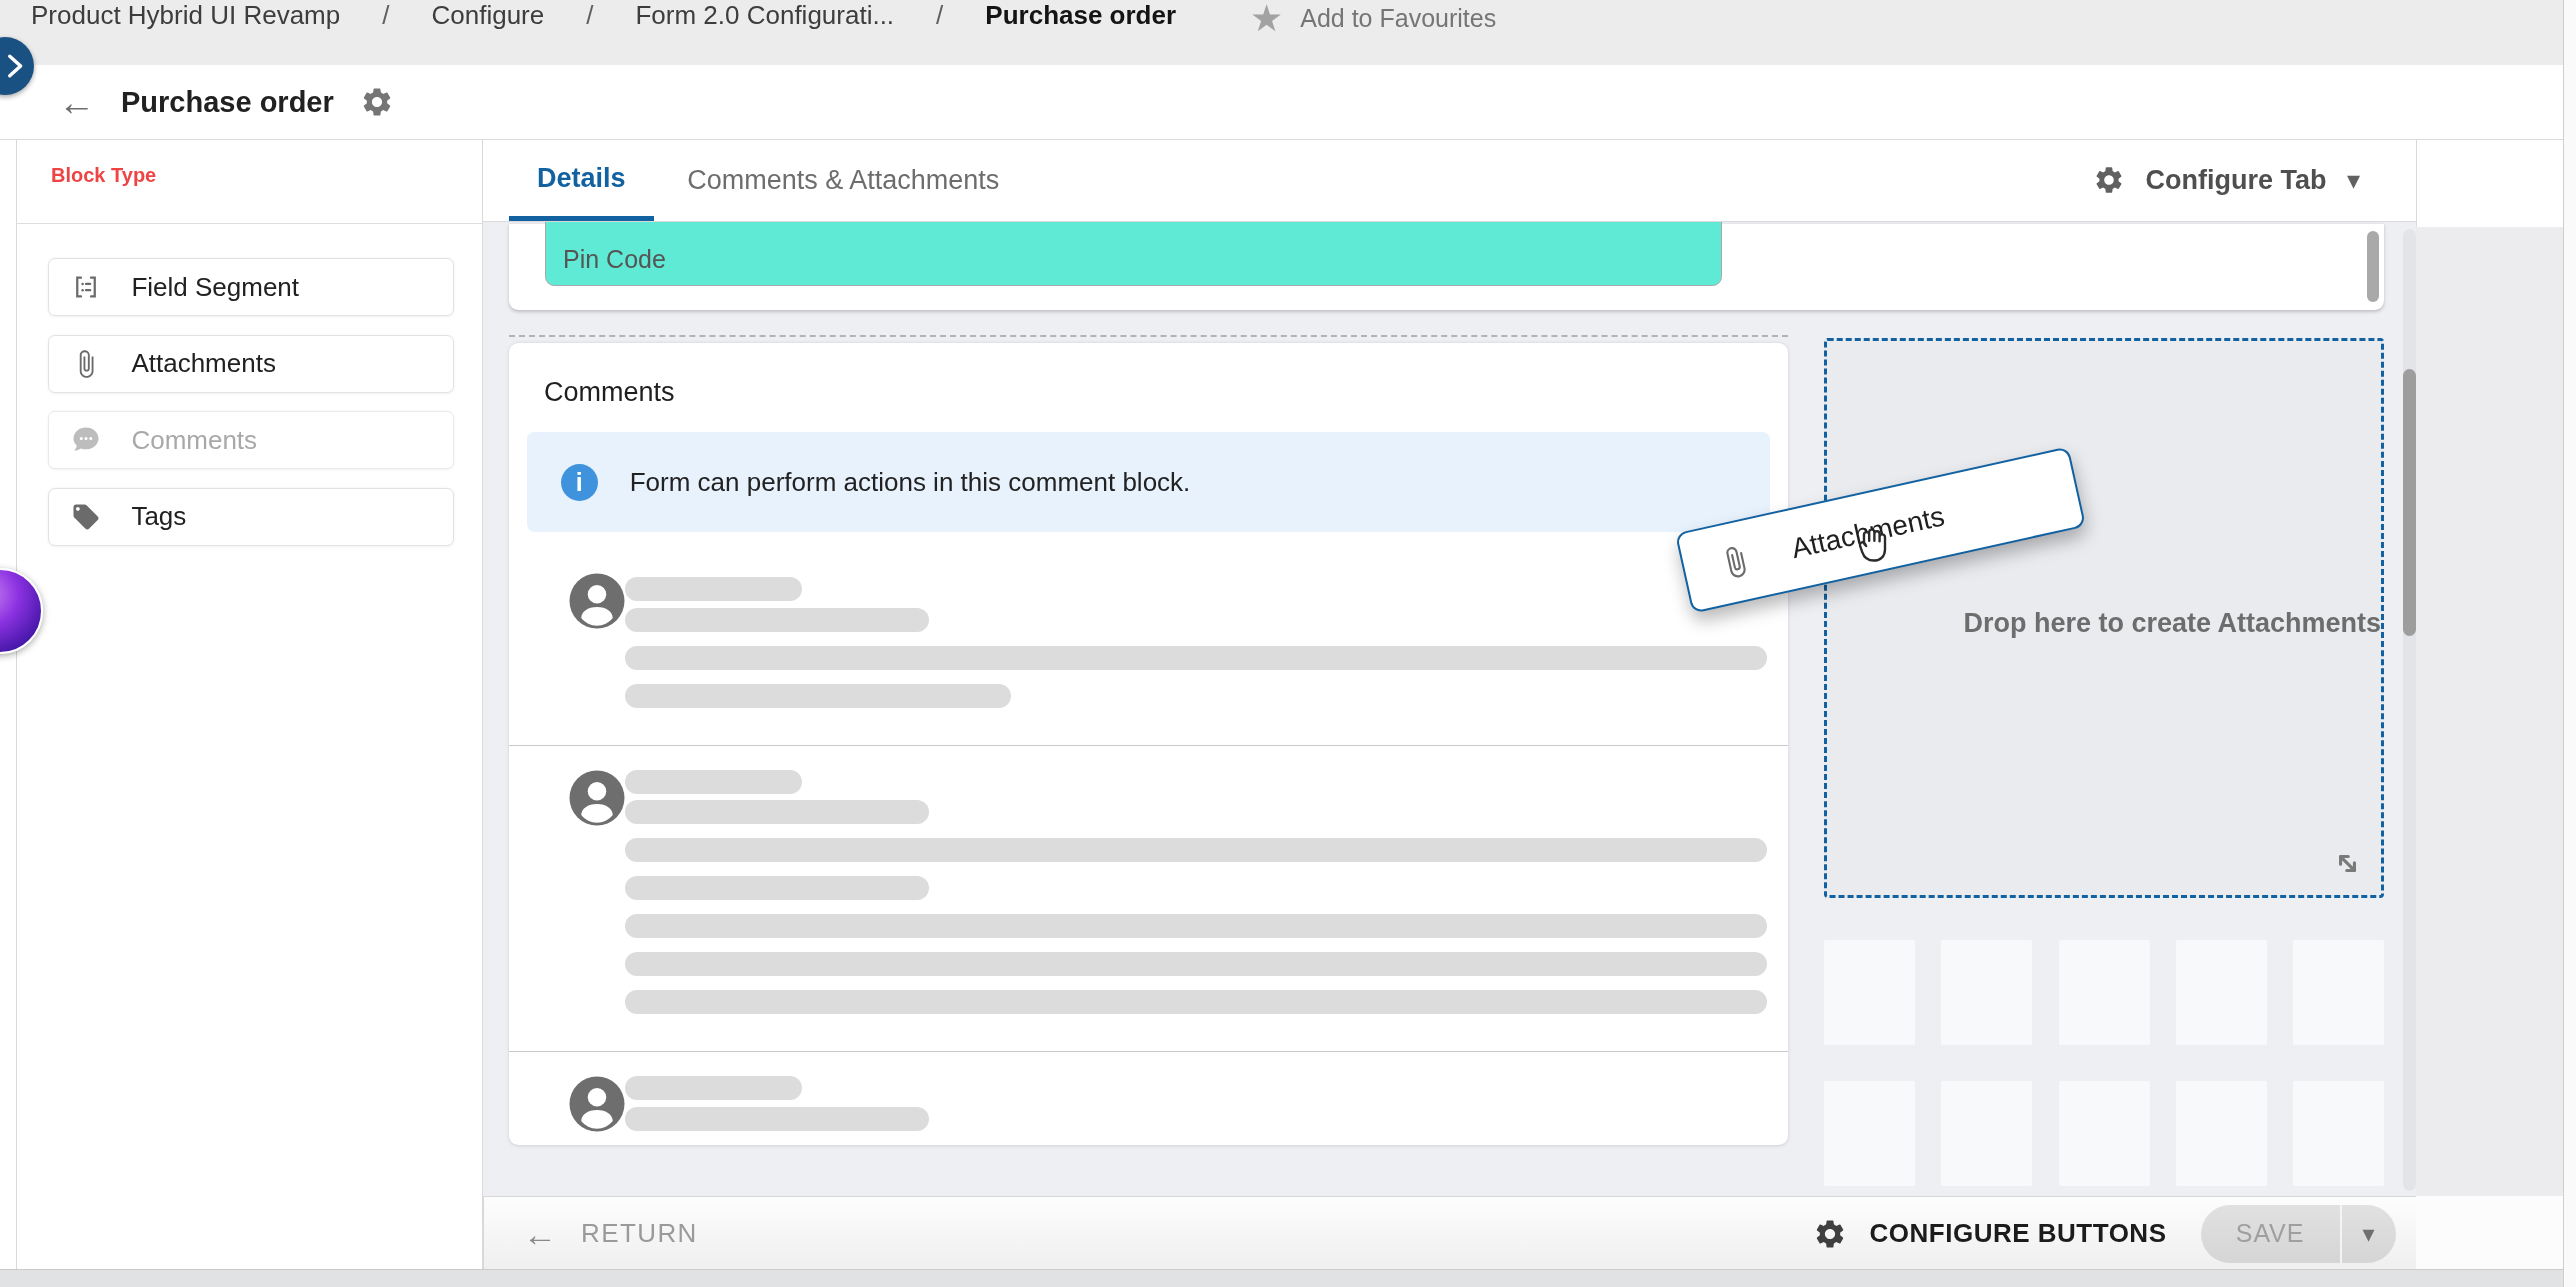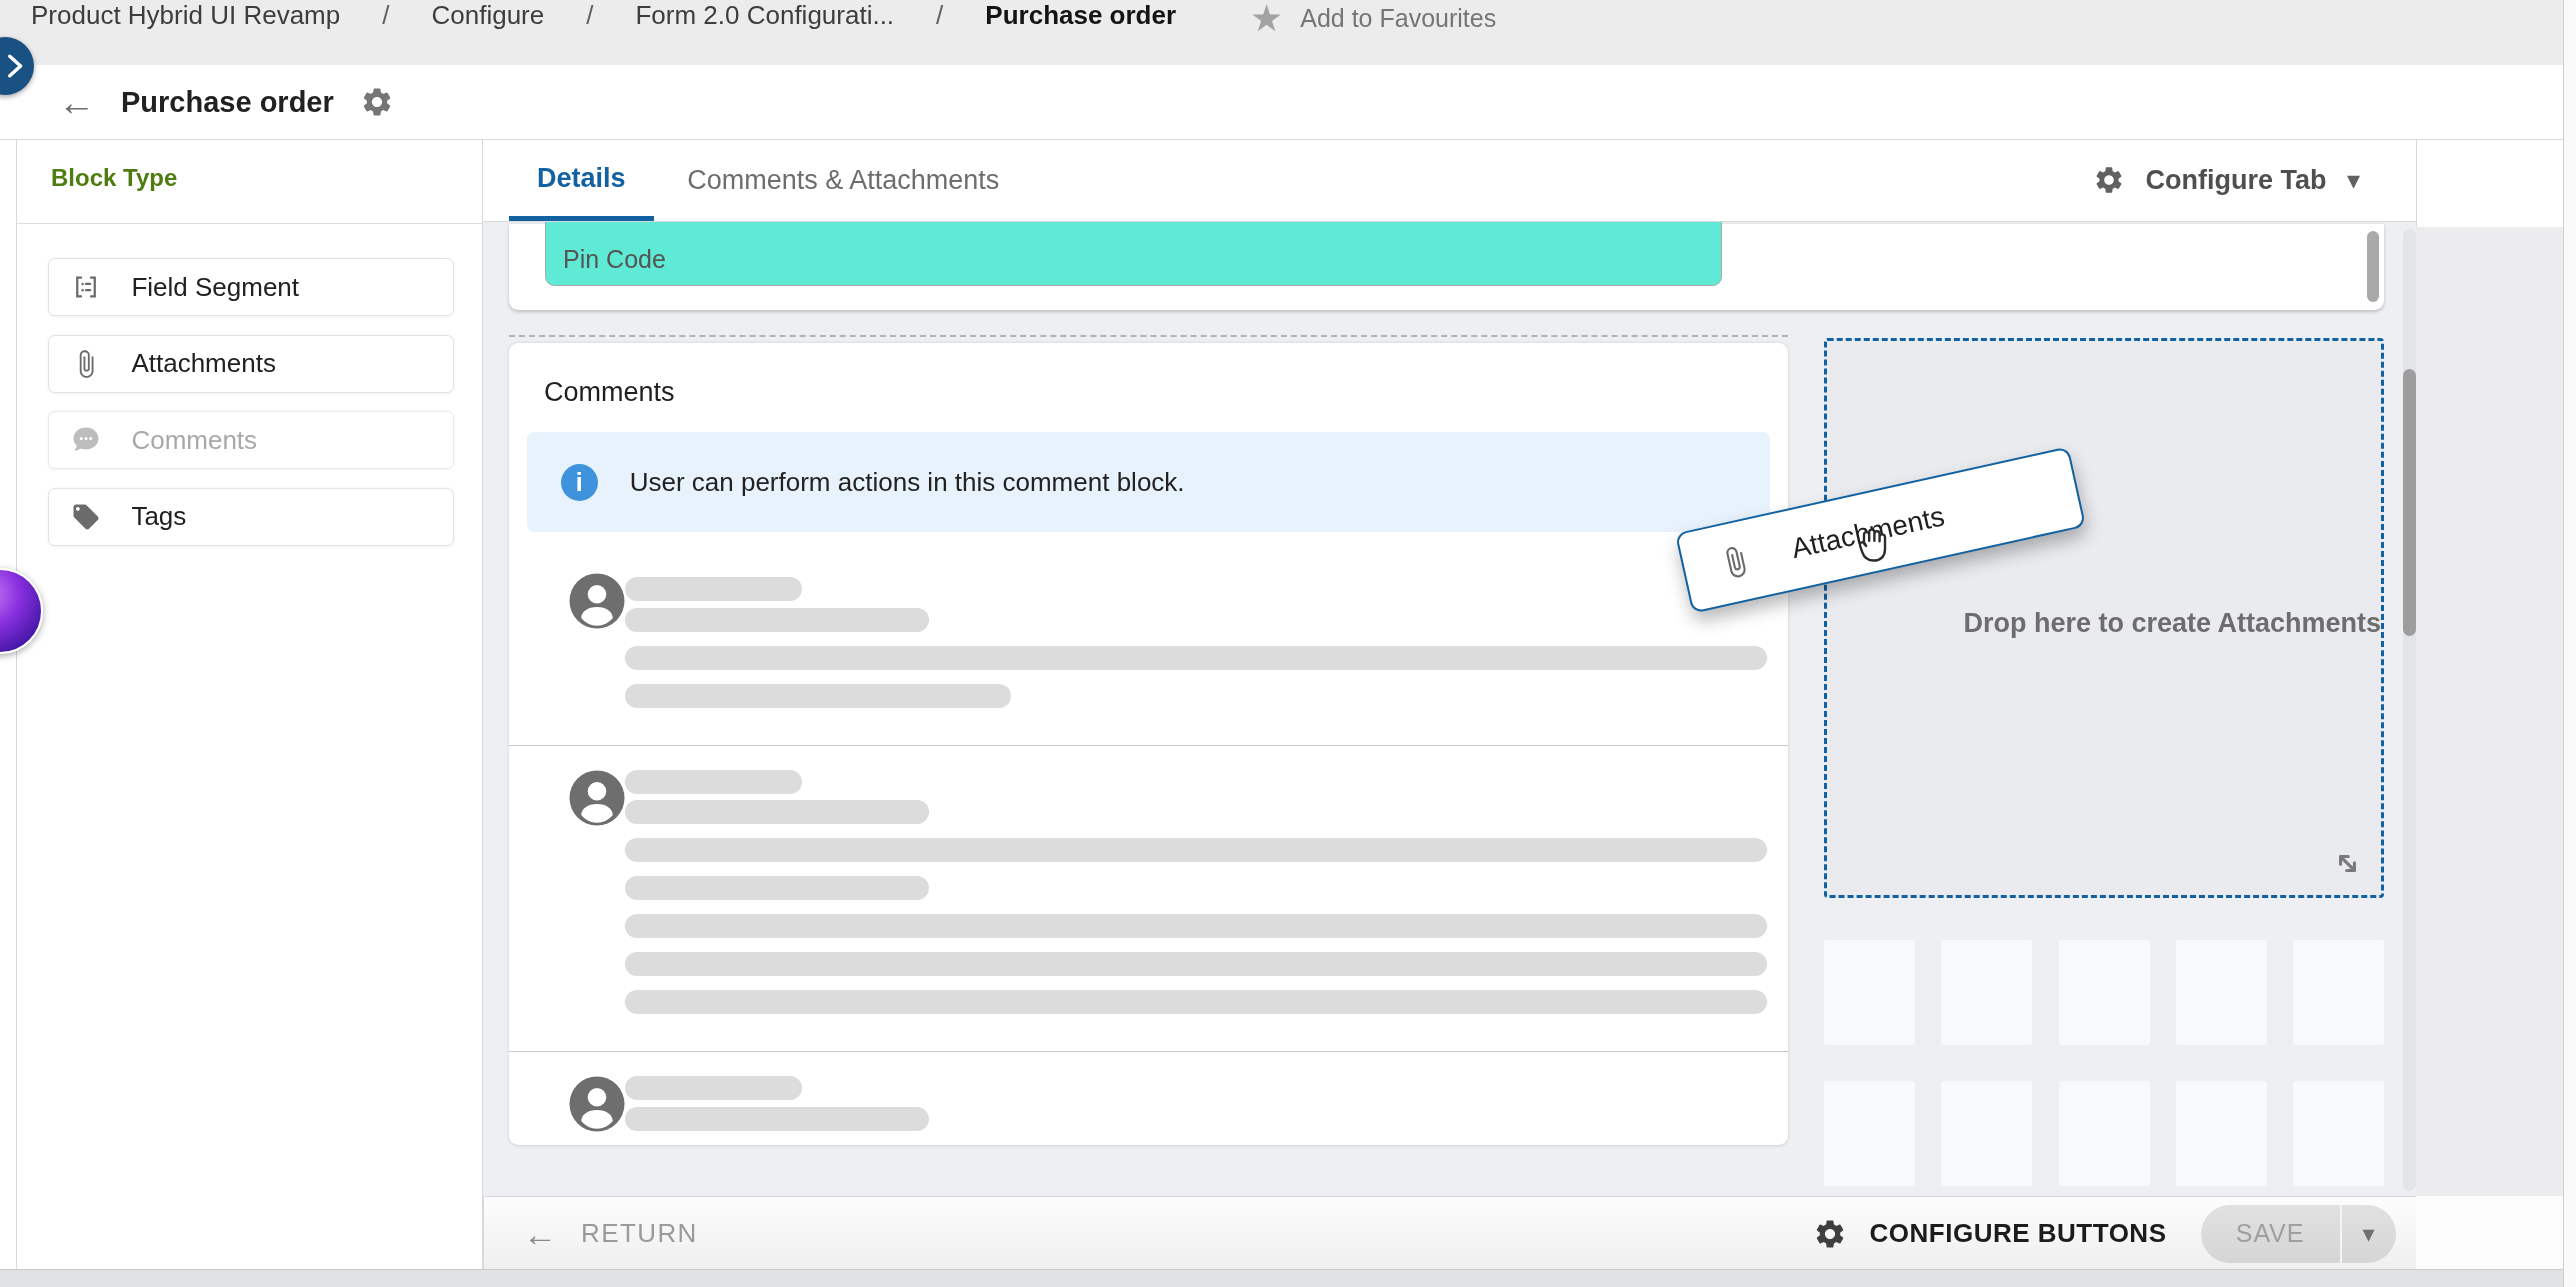--- a/index.html
+++ b/index.html
@@ -39,21 +39,21 @@
   .chevron-bubble { position:absolute; left:-24px; top:37px; width:58px; height:58px; border-radius:50%;
     background:#1a5183; z-index:60; box-shadow:0 1.9px 5.6px rgba(0,0,0,.35); }
   .chevron-bubble svg { position:absolute; right:7.5px; top:16px; width:22.4px; height:26px; }
   .ava-sphere { position:absolute; left:-43px; top:568px; width:86px; height:86px; border-radius:50%; z-index:50;
     background:radial-gradient(circle at 35% 30%, #c77ff2 0%, #8b31e0 40%, #4517a8 78%, #2b0f66 100%);
     border:2.8px solid #fff; box-shadow:0 1.9px 7.5px rgba(0,0,0,.35); }
 
   
   .sidebar { position:absolute; left:16px; top:140px; width:467px; height:1130px; background:#fff;
     border-left:1.9px solid #d9d9d9; border-right:1.9px solid #d9d9d9; }
-  .sidebar-header { height:84px; padding:24px 0 0 34px; font-size:24px; font-weight:bold; color:#4d7c0f;
+  .sidebar-header { height:84px; padding:24px 0 0 34px; font-size:20px; font-weight:bold; color:#ef4444;
     border-bottom:1.9px solid #dedede; }
   .block-list { padding:34px 28px 0 31px; display:flex; flex-direction:column; gap:18.6px; }
   .block-item { height:58px; border:1.9px solid #e2e2e2; border-radius:7px; background:#fff;
     display:flex; align-items:center; padding-left:22.4px; gap:30px; box-shadow:0 0.9px 2.8px rgba(0,0,0,.06); }
   .block-item .bicon { width:30px; height:30px; flex:0 0 30px; }
   .block-item .blabel { font-size:26px; color:#212121; }
   .block-item.disabled { border-color:#eaeaea; }
   .block-item.disabled .blabel { color:#a8a8a8; }
 
   
@@ -246,21 +246,21 @@
         <input class="pin-input" readonly="" placeholder="Pin Code" style="">
         <div class="card1-thumb"></div>
       </div>
 
       <div class="insert-line"></div>
 
       <div class="comments-card">
         <div class="comments-title">Comments</div>
         <div class="info-banner">
           <div class="info-icon">i</div>
-          <div class="info-text">User can perform actions in this comment block.</div>
+          <div class="info-text">Form can perform actions in this comment block.</div>
         </div>
         <div class="skel-rows">
           <div class="skel-row">
             <svg class="skel-avatar" viewBox="0 0 24 24">
                 <circle cx="12" cy="12" r="11" fill="#6e6e6e"></circle>
                 <circle cx="12" cy="9.3" r="3.7" fill="#fff"></circle>
                 <path d="M12 14.4c-3.7 0-6.3 1.9-6.3 4.4 1.6 1.9 3.8 3.1 6.3 3.1s4.7-1.2 6.3-3.1c0-2.5-2.6-4.4-6.3-4.4z" fill="#fff"></path>
               </svg>
             <div class="bar b1 w-s"></div>
             <div class="bar w-m"></div>

